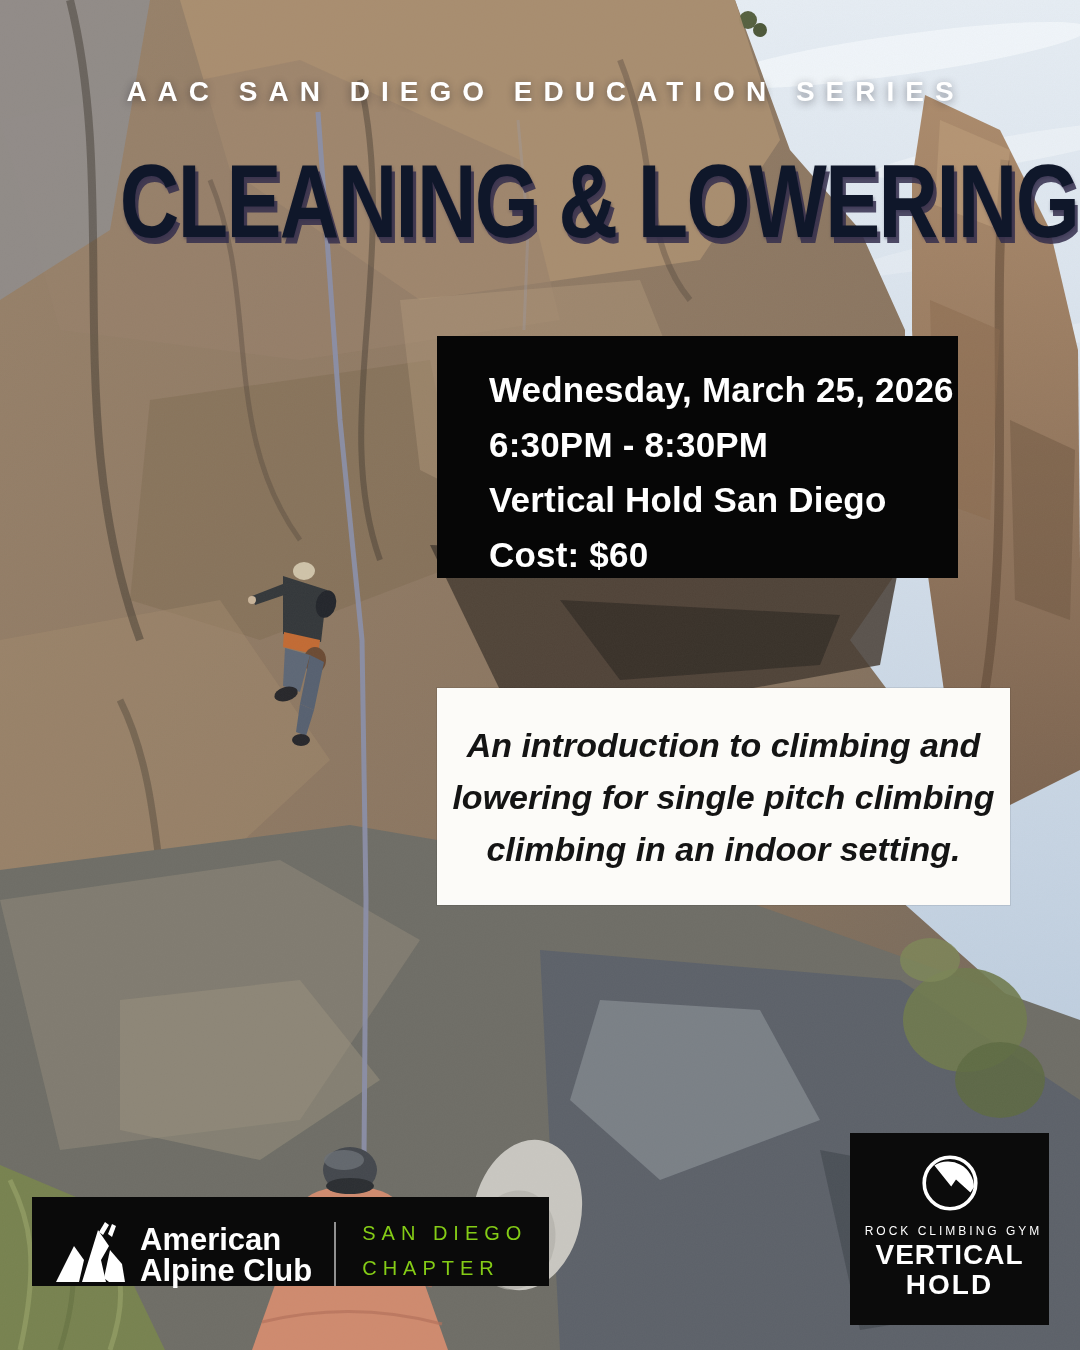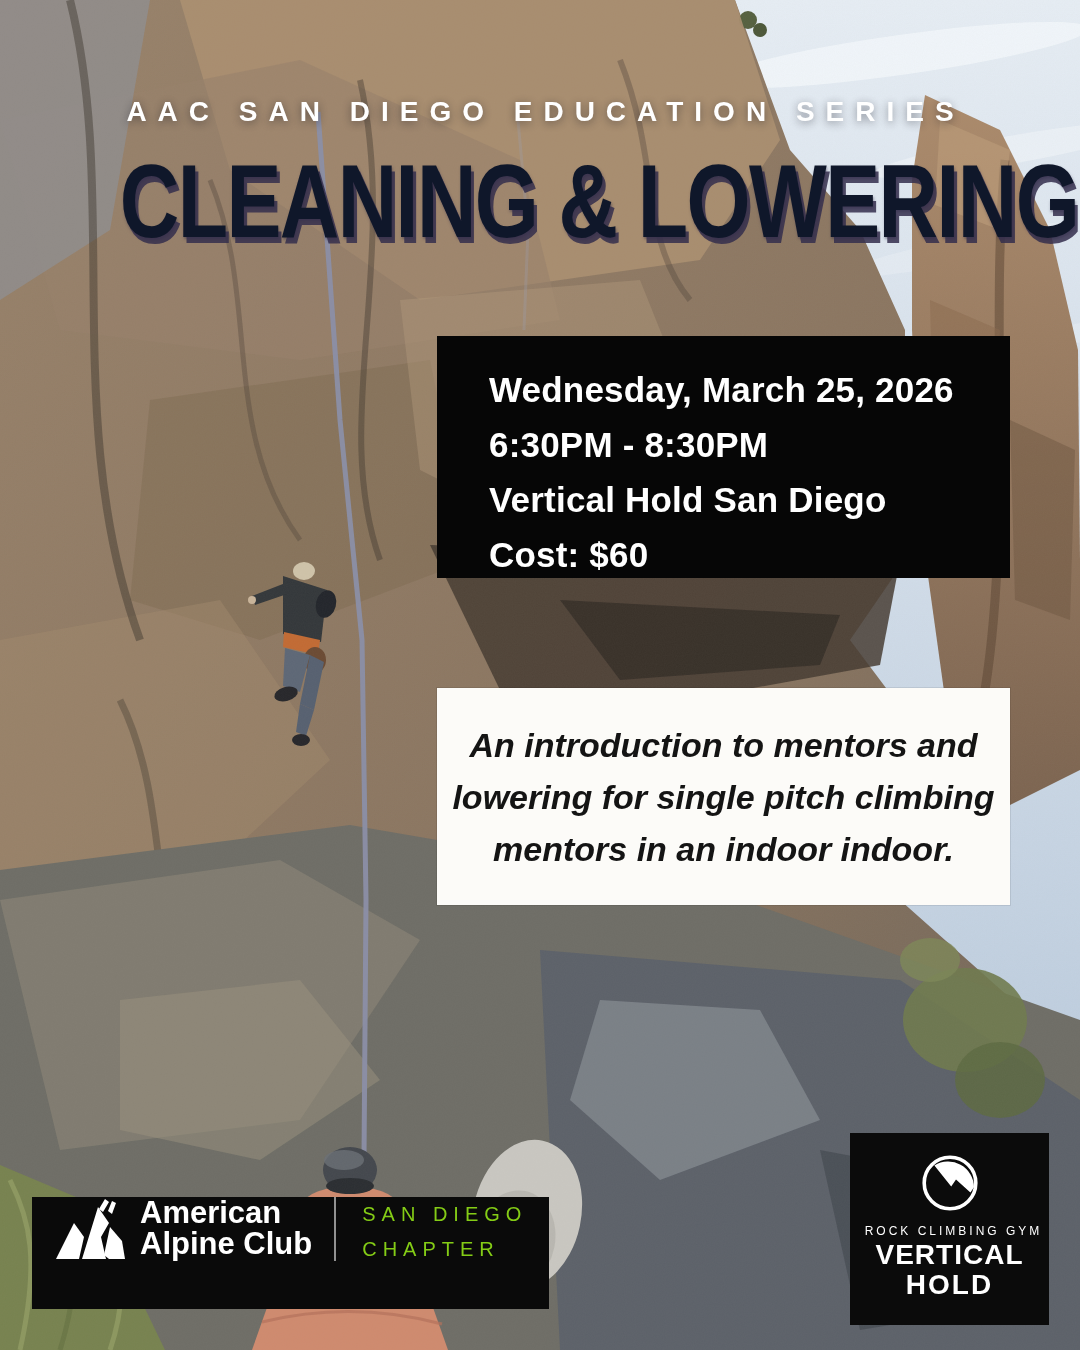--- a/index.html
+++ b/index.html
@@ -4,53 +4,53 @@
 <style>
   html,body{margin:0;padding:0;background:#1c1c1c;}
   .poster{
     position:relative;width:1080px;height:1350px;overflow:hidden;
     font-family:"Liberation Sans",sans-serif;background:#9b8367;
   }
   .bg{position:absolute;left:0;top:0;width:1080px;height:1350px;display:block;}
 
   
   .series{
-    position:absolute;top:96px;left:0;width:100%;text-align:center;
+    position:absolute;top:76px;left:0;width:100%;text-align:center;
     color:#ffffff;font-size:28px;font-weight:700;letter-spacing:11px;text-indent:11px;
     text-shadow:0 2px 8px rgba(20,20,30,.45);
   }
   .title{
     position:absolute;top:150px;left:0;width:100%;text-align:center;
     color:#0f172a;font-size:103px;font-weight:700;line-height:1;white-space:nowrap;
   }
   .title .squeeze{
     display:inline-block;transform:scaleX(.80);transform-origin:50% 50%;
     letter-spacing:-2px;
     text-shadow:4px 6px 0 rgba(52,46,76,.85),1px 2px 3px rgba(52,46,76,.5);
   }
 
   
   .info-box{
-    position:absolute;left:437px;top:336px;width:573px;height:242px;
+    position:absolute;left:437px;top:336px;width:521px;height:242px;
     background:#060606;color:#ffffff;padding:26px 0 0 52px;box-sizing:border-box;
   }
   .info-line{font-size:35px;font-weight:700;line-height:55px;letter-spacing:.2px;}
 
   
   .desc-box{
     position:absolute;left:437px;top:688px;width:573px;height:217px;
     background:#fcfbf8;display:flex;flex-direction:column;justify-content:center;
     text-align:center;box-shadow:0 0 0 1px rgba(0,0,0,.08);
   }
   .desc-line{font-size:34px;font-weight:700;font-style:italic;line-height:52px;color:#141414;}
 
   
   .aac-bar{
-    position:absolute;left:32px;top:1197px;width:517px;height:112px;
-    background:#0a0a0a;display:flex;align-items:flex-start;
+    position:absolute;left:32px;top:1197px;width:517px;height:89px;
+    background:#0a0a0a;display:flex;align-items:flex-end;
   }
   .aac-icon{margin-left:20px;flex:none;}
   .aac-name{margin-left:10px;color:#ffffff;font-weight:700;font-size:31px;line-height:31px;}
   .aac-divider{width:2px;height:64px;background:#a9a9a9;margin-left:22px;opacity:.85;flex:none;}
   .aac-chapter{margin-left:26px;color:#84cc16;font-size:20px;line-height:35px;letter-spacing:6px;font-weight:400;white-space:nowrap;}
 
   
   .vh-box{
     position:absolute;left:850px;top:1133px;width:199px;height:192px;
     background:#0b0b0b;display:flex;flex-direction:column;align-items:center;
@@ -191,23 +191,23 @@
   </h1>
 
   <div class="info-box">
     <div class="info-line">Wednesday, March 25, 2026</div>
     <div class="info-line">6:30PM - 8:30PM</div>
     <div class="info-line">Vertical Hold San Diego</div>
     <div class="info-line">Cost: $60</div>
   </div>
 
   <div class="desc-box">
-    <div class="desc-line">An introduction to mentors and</div>
+    <div class="desc-line">An introduction to climbing and</div>
     <div class="desc-line">lowering for single pitch climbing</div>
-    <div class="desc-line">mentors in an indoor indoor.</div>
+    <div class="desc-line">climbing in an indoor setting.</div>
   </div>
 
   <div class="aac-bar">
     <svg class="aac-icon" width="78" height="66" viewBox="0 0 78 66" aria-hidden="true">
       <path d="M4 62 L22 26 L32 40 L27 62 Z" fill="#ffffff"></path>
       <path d="M30 62 L46 10 L57 26 L49 40 L54 62 Z" fill="#ffffff"></path>
       <path d="M52 58 L58 30 L70 44 L73 62 L57 62 Z" fill="#ffffff"></path>
       <path d="M47 12 L53 2 L57 5 L51 15 Z" fill="#ffffff"></path>
       <path d="M56 14 L60 4 L64 6 L60 17 Z" fill="#ffffff"></path>
     </svg>

